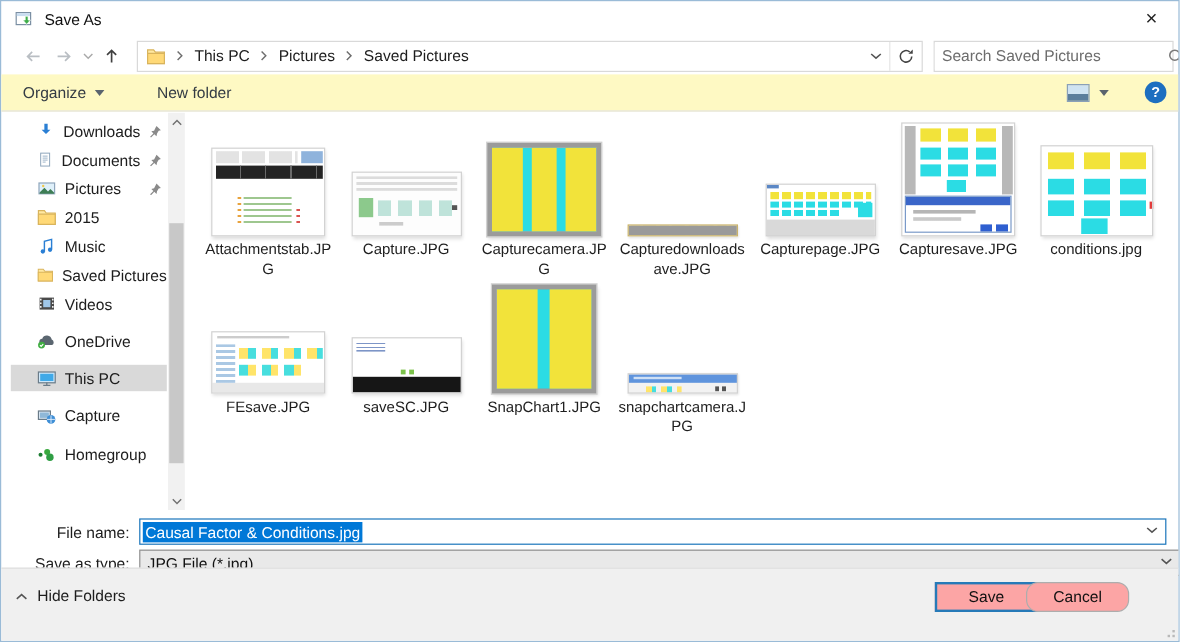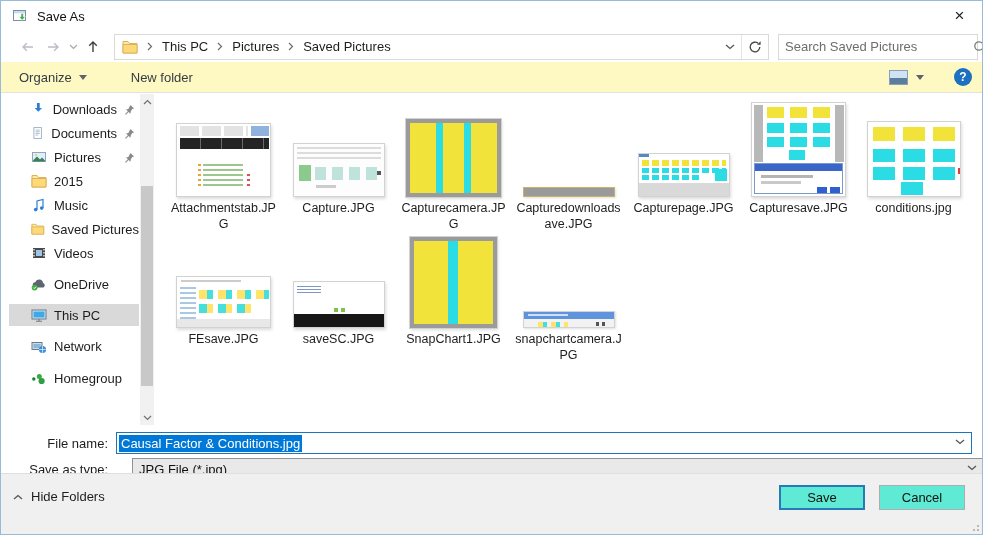--- a/index.html
+++ b/index.html
@@ -176,33 +176,33 @@
       repeating-linear-gradient(90deg,#f2e33a 0 22px,rgba(0,0,0,0) 22px 30px),
       repeating-linear-gradient(90deg,#2bdce4 0 22px,rgba(0,0,0,0) 22px 30px),
       repeating-linear-gradient(90deg,#2bdce4 0 22px,rgba(0,0,0,0) 22px 30px),
       linear-gradient(#2bdce4,#2bdce4),
       linear-gradient(#e23b3b,#e23b3b);
     background-size:82px 14px,82px 13px,82px 13px,22px 13px,3px 6px;
     background-position:5px 5px,5px 27px,5px 45px,33px 60px,90px 46px; }
 
   
   .field-row { position:absolute; left:0; width:983px; height:22px; display:flex; align-items:center; }
-  .fr-name { top:431px; } .fr-type { top:457px;gap:16px; }
+  .fr-name { top:431px; } .fr-type { top:457px; }
   .field-label { width:115px; text-align:right; padding-right:8px; color:#1d1d1d; flex:none; }
   .fn-input { width:856px; height:22px; border:1px solid #1a75bb; background:#fff; display:flex; align-items:center; padding-left:2px; position:relative; }
   .fn-selected { background:#0078d7; color:#fff; padding:1px 2px; font-size:13px; }
   .combo-chev { position:absolute; right:6px; top:6px; }
   .type-select { width:931px; height:22px; border:1px solid #919191; background:#e9e9e9; display:flex; align-items:center; padding-left:6px; position:relative; color:#111; }
 
   
   .footer { position:absolute; left:0; bottom:0; width:100%; height:61px; background:#f0f0f0; border-top:1px solid #dfdfdf; }
   .hide-folders { position:absolute; left:12px; top:15px; display:flex; align-items:center; gap:8px; color:#1d1d1d; }
-  .btn { position:absolute; top:11px; width:86px; height:25px; background:#5eead4; border:1px solid #adadad; display:flex; align-items:center; justify-content:center; font-size:13px; color:#111; }
+  .btn { position:absolute; top:11px; width:86px; height:25px; background:#fca5a5; border:1px solid #adadad; display:flex; align-items:center; justify-content:center; font-size:13px; color:#111; }
   .btn-save { left:778px; border:2px solid #267ab8; }
-  .btn-cancel { left:878px; }
+  .btn-cancel { left:854px;border-radius:10px; }
   .grip { position:absolute; right:3px; bottom:3px; width:10px; height:10px;
     background-image:linear-gradient(#b9b9b9,#b9b9b9),linear-gradient(#b9b9b9,#b9b9b9),linear-gradient(#b9b9b9,#b9b9b9);
     background-size:2px 2px,2px 2px,2px 2px; background-position:8px 8px,4px 8px,8px 4px; background-repeat:no-repeat; }
 </style>
 </head>
 <body>
 
 <div class="titlebar">
   <span class="t-ico">
     <svg width="16" height="16" viewBox="0 0 16 16">
@@ -400,21 +400,21 @@
     <span class="side-label">This PC</span>
   </div>
 
   <div class="side-item" style="top:241px">
     <svg width="16" height="15" viewBox="0 0 16 15">
         <rect x="1" y="3.5" width="10" height="7" fill="#d8e6f2" stroke="#6a7b88"></rect>
         <rect x="2.3" y="4.8" width="7.4" height="4.4" fill="#8fb8d8"></rect>
         <circle cx="11.5" cy="10.5" r="3.6" fill="#3f8fd6"></circle>
         <path d="M8.2 10.5h6.6M11.5 7.2v6.6" stroke="#dceafa" stroke-width=".8"></path>
       </svg>
-    <span class="side-label">Network</span>
+    <span class="side-label">Capture</span>
   </div>
 
   <div class="side-item" style="top:273px">
     <svg width="16" height="15" viewBox="0 0 16 15">
         <circle cx="2.8" cy="8" r="1.7" fill="#1e7e34"></circle>
         <circle cx="8.3" cy="5.6" r="2.5" fill="#39a93f"></circle>
         <circle cx="10.6" cy="10" r="3.1" fill="#2f9e44"></circle>
       </svg>
     <span class="side-label">Homegroup</span>
   </div>

